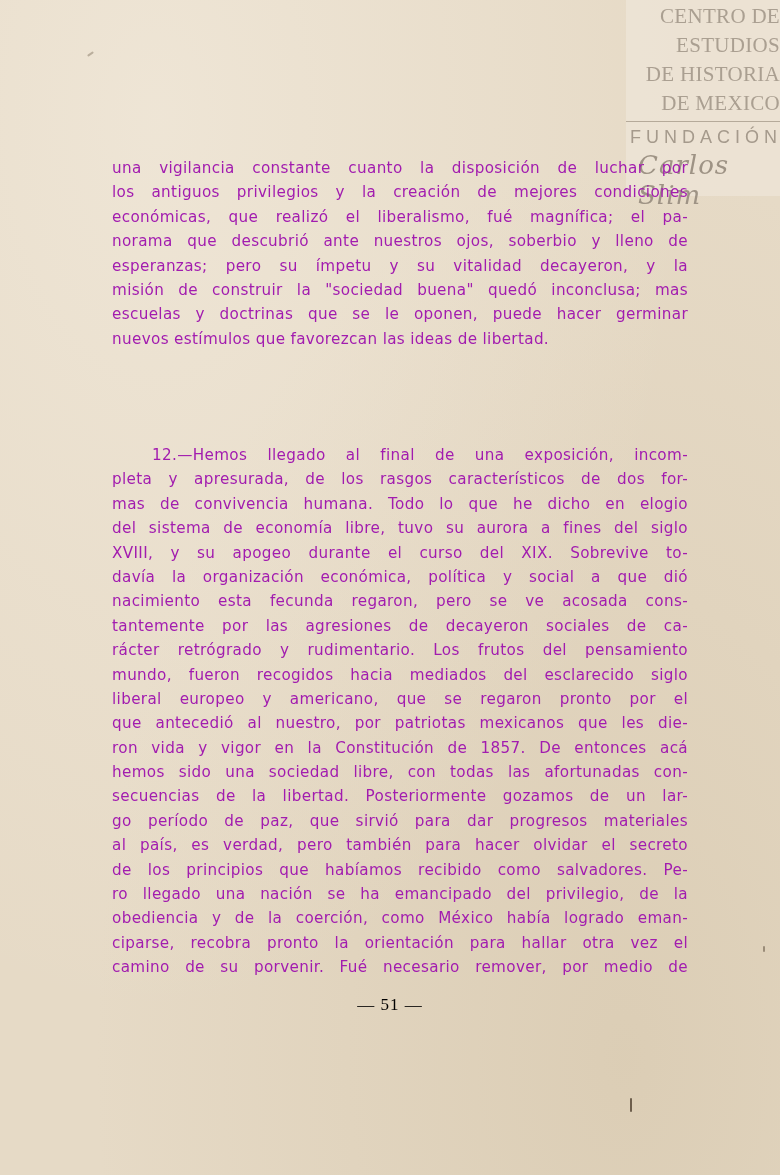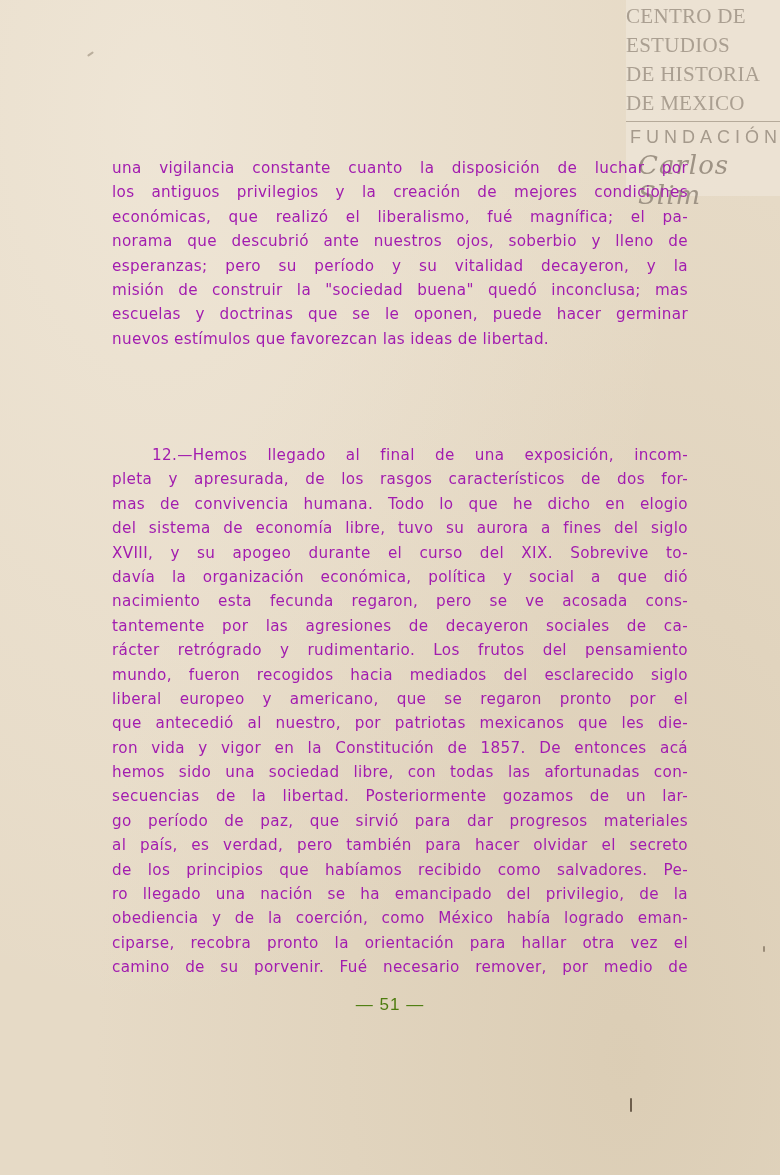--- a/index.html
+++ b/index.html
@@ -22,28 +22,28 @@
     text-align: justify;
     margin-top: 16px;
   }
   .line { display: block; white-space: nowrap; text-align: justify; text-align-last: justify; height: 24.4px; }
   .line.last { text-align-last: left; }
   .p1 { top: 140px; }
   .p2 { top: 427px; }
   .indent { padding-left: 40px; }
   .page-number {
     position: absolute; top: 995px; left: 0; width: 780px; text-align: center;
-    font-family: Liberation Sans, sans-serif; font-size: 17px; color: #4d7c0f; letter-spacing: 1px;
+    font-family: Liberation Serif, serif; font-size: 17px; color: #000000; letter-spacing: 1px;
   }
   .watermark {
     position: absolute; left: 626px; top: 0; width: 154px; height: 196px;
     background: rgba(240,234,222,0.55);
   }
   .wm-line {
-    position: absolute; left: 0; width: 154px; text-align: left;
+    position: absolute; left: 0; width: 154px; text-align: right;
     font-family: "Liberation Serif", serif; font-size: 21px; color: #aa9f91;
     letter-spacing: 0.3px;
   }
   .wm1 { top: 4px; } .wm2 { top: 33px; } .wm3 { top: 62px; } .wm4 { top: 91px; }
   .wm-rule { position: absolute; left: 0; top: 121px; width: 154px; height: 1px; background: #b5aa9a; }
   .wm-fund {
     position: absolute; left: -4px; top: 127px; width: 160px; text-align: right;
     font-family: "Liberation Sans", sans-serif; font-size: 18px; color: #a59a8c; letter-spacing: 5px;
   }
   .wm-sig {
@@ -66,21 +66,21 @@
     <div class="wm-rule"></div>
     <div class="wm-fund">FUNDACIÓN</div>
     <div class="wm-sig">Carlos Slim</div>
   </div>
 
   <div class="text-block p1">
     <span class="line">una vigilancia constante cuanto la disposición de luchar por</span>
     <span class="line">los antiguos privilegios y la creación de mejores condiciones</span>
     <span class="line">económicas, que realizó el liberalismo, fué magnífica; el pa-</span>
     <span class="line">norama que descubrió ante nuestros ojos, soberbio y lleno de</span>
-    <span class="line">esperanzas; pero su período y su vitalidad decayeron, y la</span>
+    <span class="line">esperanzas; pero su ímpetu y su vitalidad decayeron, y la</span>
     <span class="line">misión de construir la "sociedad buena" quedó inconclusa; mas</span>
     <span class="line">escuelas y doctrinas que se le oponen, puede hacer germinar</span>
     <span class="line last">nuevos estímulos que favorezcan las ideas de libertad.</span>
   </div>
 
   <div class="text-block p2">
     <span class="line indent">12.—Hemos llegado al final de una exposición, incom-</span>
     <span class="line">pleta y apresurada, de los rasgos característicos de dos for-</span>
     <span class="line">mas de convivencia humana. Todo lo que he dicho en elogio</span>
     <span class="line">del sistema de economía libre, tuvo su aurora a fines del siglo</span>

